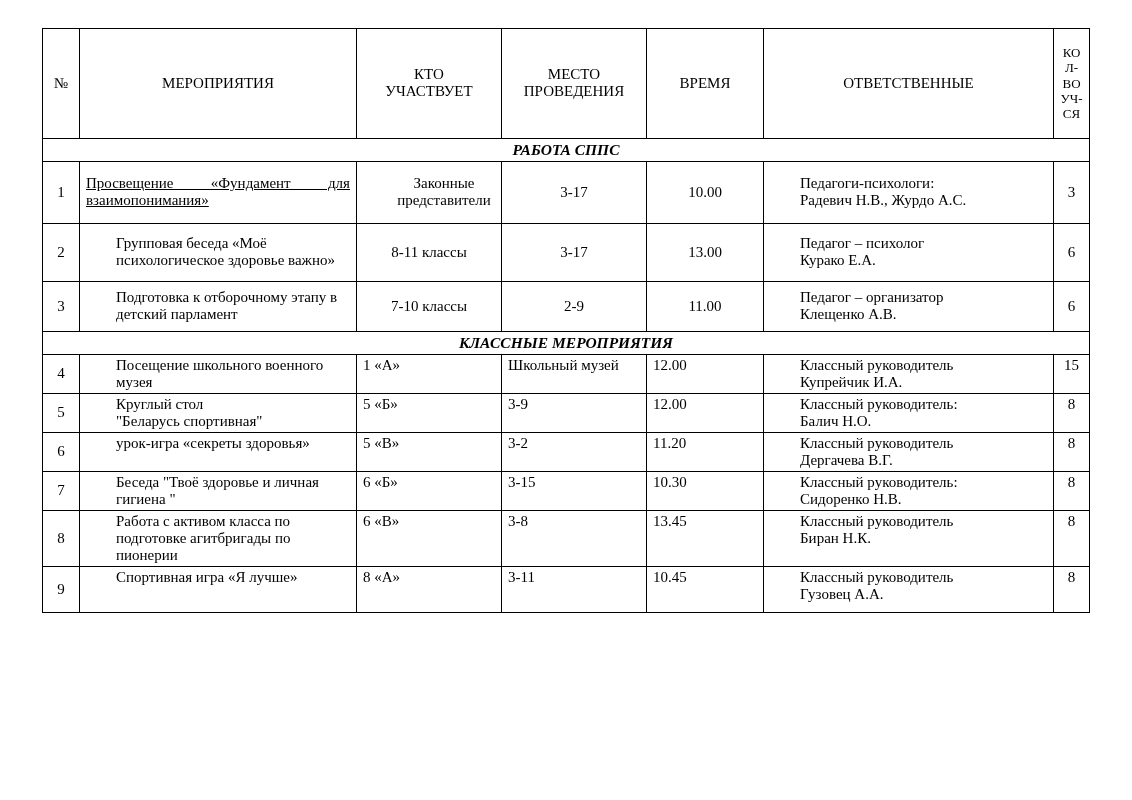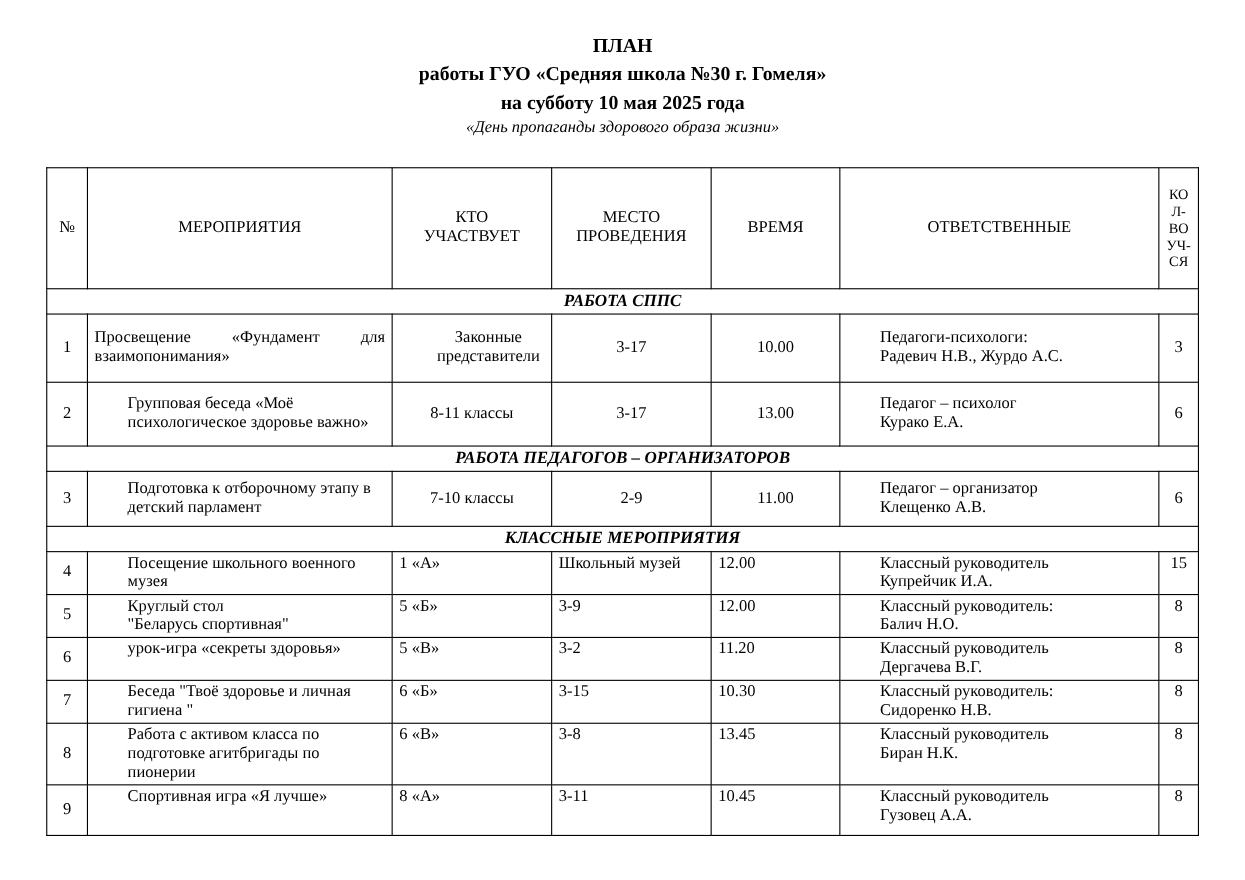--- a/index.html
+++ b/index.html
@@ -52,34 +52,28 @@
     padding: 1px 4px;
   }
   .plan tr.r1 { height: 62px; }
   .plan tr.r2 { height: 58px; }
   .plan tr.r3 { height: 50px; }
   .plan tr.classrow { height: 38px; }
   .plan tr.classrow td { vertical-align: top; }
   .plan tr.classrow td.numcell { vertical-align: middle; }
   .plan tr.r9 { height: 46px; }
   .plan td.c { text-align: center; }
-  .plan td.just { text-align: justify; }
+  .plan td.just { text-align: justify; text-decoration: underline; }
   .plan td.pre { white-space: pre-line; padding-left: 36px; }
 </style>
 </head>
 <body>
 
 <div class="page">
 
-  <div class="doc-header">
-    <div class="bold-line">ПЛАН</div>
-    <div class="bold-line">работы ГУО «Средняя школа №30 г. Гомеля»</div>
-    <div class="bold-line">на субботу 10 мая 2025 года</div>
-    <div class="italic-line">«День пропаганды здорового образа жизни»</div>
-  </div>
 
   <table class="plan">
     <colgroup>
       <col style="width:37px">
         <col style="width:277px">
         <col style="width:145px">
       <col style="width:145px">
         <col style="width:117px">
         <col style="width:290px">
       <col style="width:36px">
@@ -123,23 +117,20 @@
       <td class="pre">Групповая беседа «Моё
 психологическое здоровье важно»</td>
       <td class="c">8-11 классы</td>
       <td class="c">3-17</td>
       <td class="c">13.00</td>
       <td class="pre">Педагог – психолог
  Курако Е.А.</td>
       <td class="c">6</td>
     </tr>
 
-    <tr class="section">
-      <td colspan="7">РАБОТА ПЕДАГОГОВ – ОРГАНИЗАТОРОВ</td>
-    </tr>
 
     <tr class="r3">
       <td class="c">3</td>
       <td class="pre">Подготовка к отборочному этапу  в
 детский парламент</td>
       <td class="c">7-10 классы</td>
       <td class="c">2-9</td>
       <td class="c">11.00</td>
       <td class="pre">Педагог – организатор
 Клещенко А.В.</td>

